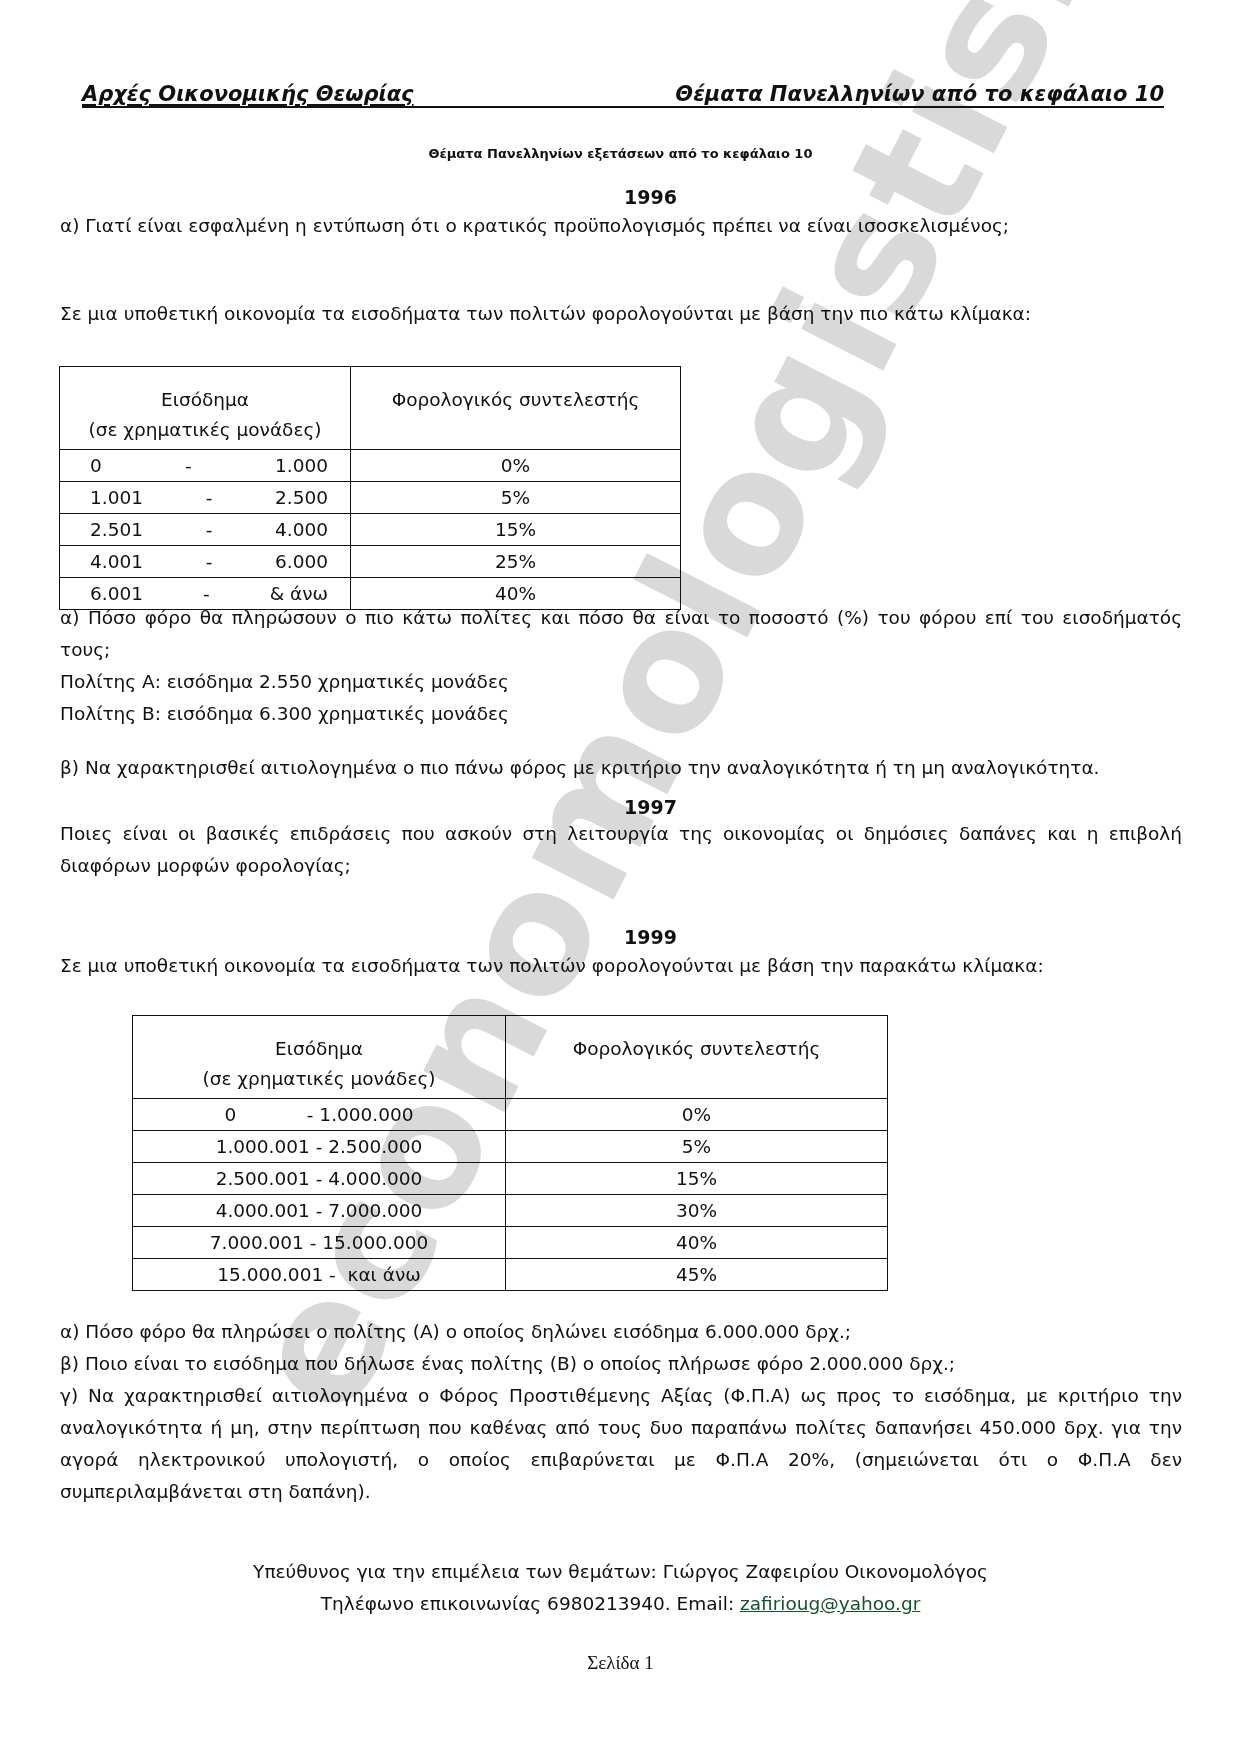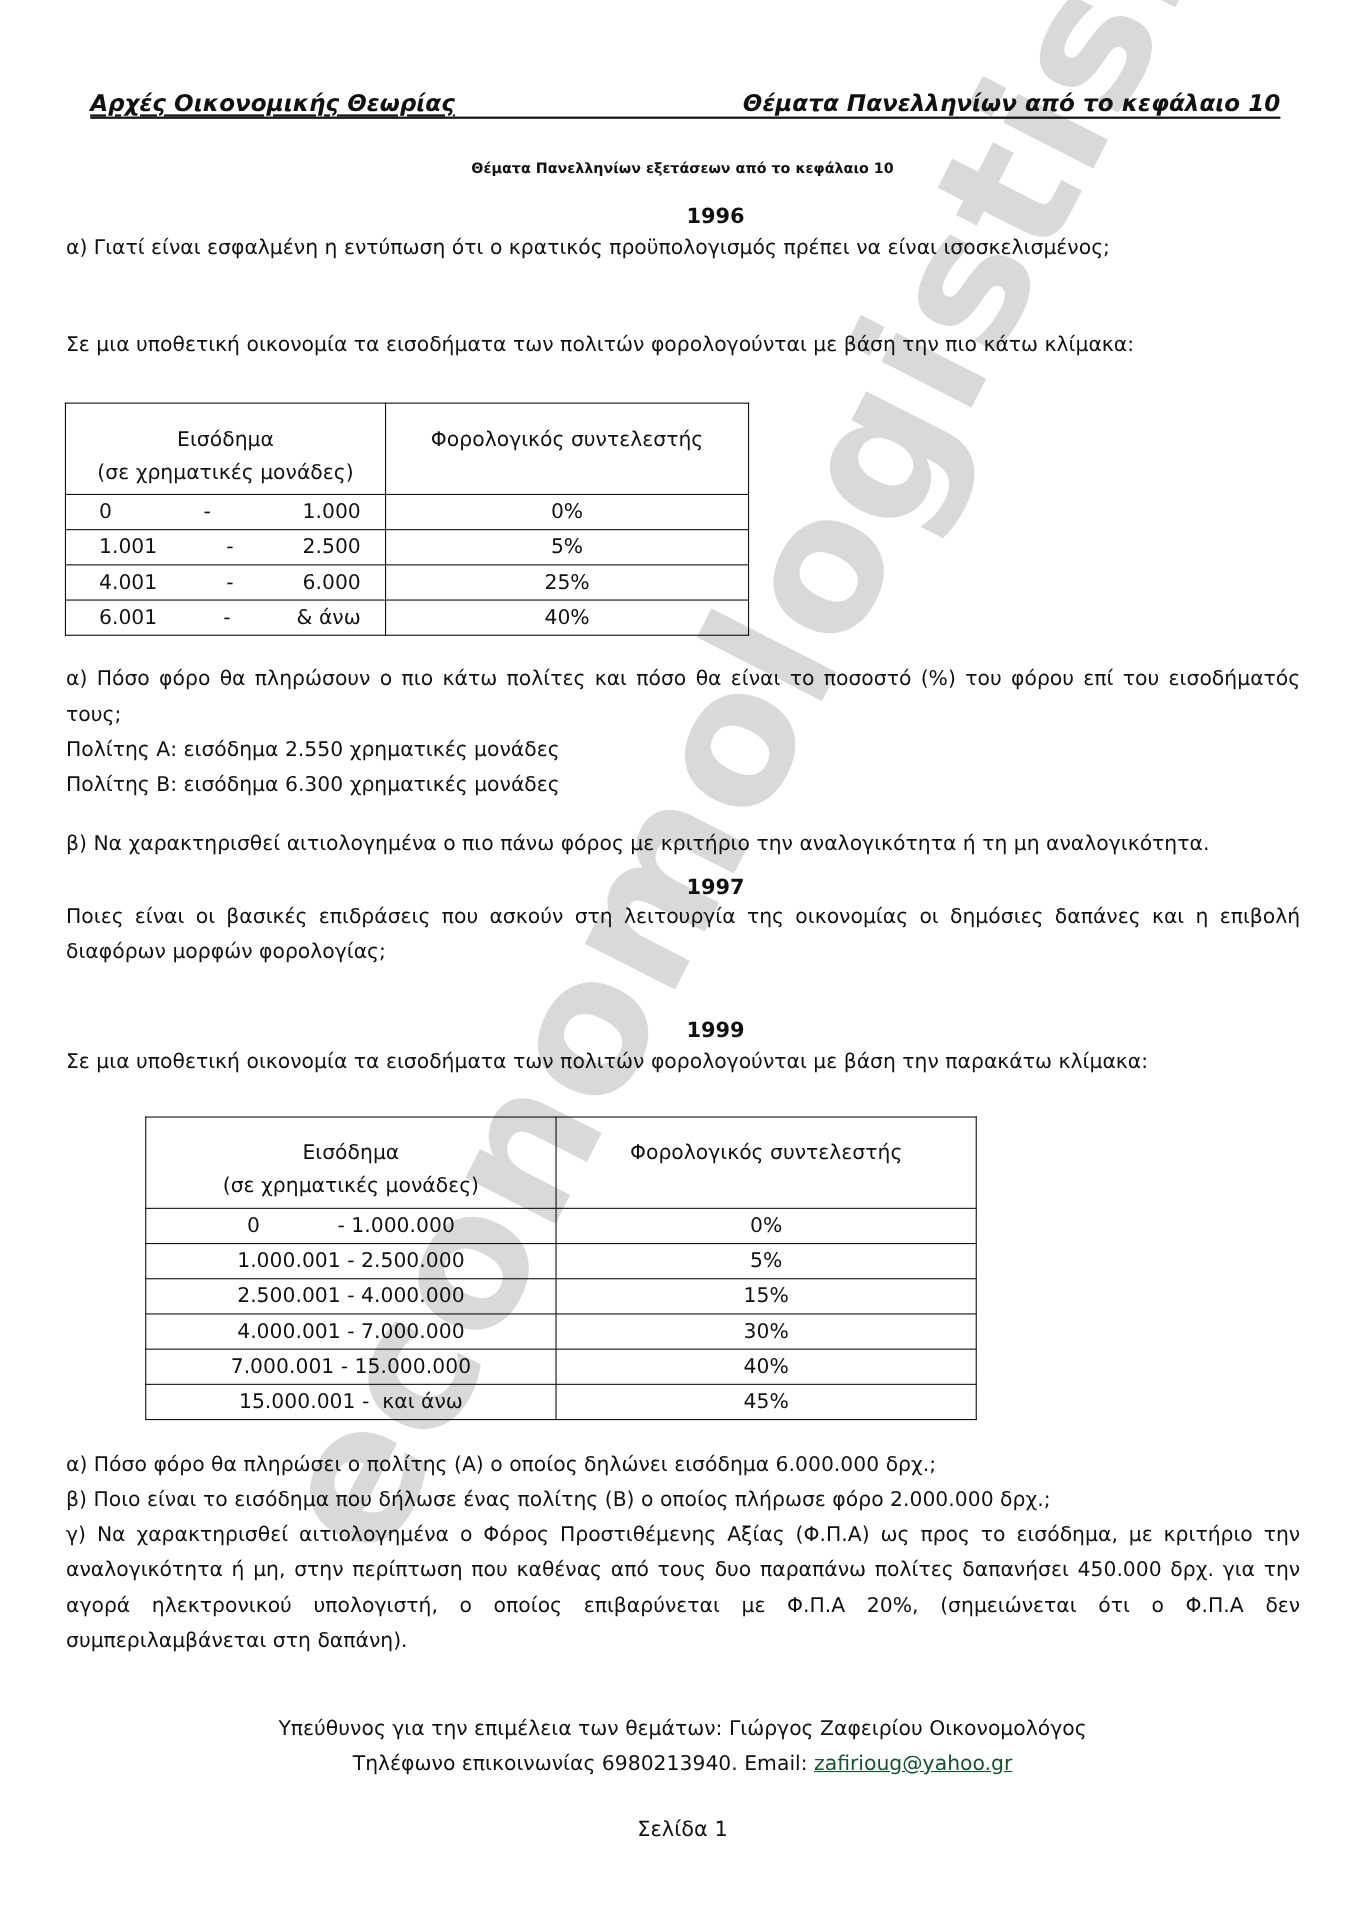--- a/index.html
+++ b/index.html
@@ -80,20 +80,30 @@
               <span>1.001</span>
               <span>-</span>
               <span>2.500</span>
             </div>
           </td>
       <td>5%</td>
     </tr>
     <tr>
       <td>
             <div class="range">
+              <span>2.501</span>
+              <span>-</span>
+              <span>4.000</span>
+            </div>
+          </td>
+      <td>15%</td>
+    </tr>
+    <tr>
+      <td>
+            <div class="range">
               <span>4.001</span>
               <span>-</span>
               <span>6.000</span>
             </div>
           </td>
       <td>25%</td>
     </tr>
     <tr>
       <td>
             <div class="range">
@@ -155,14 +165,14 @@
     </table>
 
   <div class="abs line" style="top:1316px;">α) Πόσο φόρο θα πληρώσει ο πολίτης (Α) ο οποίος δηλώνει εισόδημα 6.000.000 δρχ.;</div>
   <div class="abs line" style="top:1348px;">β) Ποιο είναι το εισόδημα που δήλωσε ένας πολίτης (Β) ο οποίος πλήρωσε φόρο 2.000.000 δρχ.;</div>
   <div class="abs para" style="top:1380px;">γ) Να χαρακτηρισθεί αιτιολογημένα ο Φόρος Προστιθέμενης Αξίας (Φ.Π.Α) ως προς το εισόδημα, με κριτήριο την αναλογικότητα ή μη, στην περίπτωση που καθένας από τους δυο παραπάνω πολίτες δαπανήσει 450.000 δρχ. για την αγορά ηλεκτρονικού υπολογιστή, ο οποίος επιβαρύνεται με Φ.Π.Α 20%, (σημειώνεται ότι ο Φ.Π.Α δεν συμπεριλαμβάνεται στη δαπάνη).</div>
 
   <div class="abs footer" style="top:1556px;">Υπεύθυνος για την επιμέλεια των θεμάτων: Γιώργος Ζαφειρίου Οικονομολόγος</div>
   <div class="abs footer" style="top:1588px;">
     <span>Τηλέφωνο επικοινωνίας 6980213940. Email: </span><span class="email">zafirioug@yahoo.gr</span>
   </div>
-  <div class="abs pageno" style="top:1652px;">Σελίδα 1</div>
+  <div class="abs pageno" style="top:1652px;font-family:Liberation Serif, serif;">Σελίδα 1</div>
 </div>
 
 </body></html>

